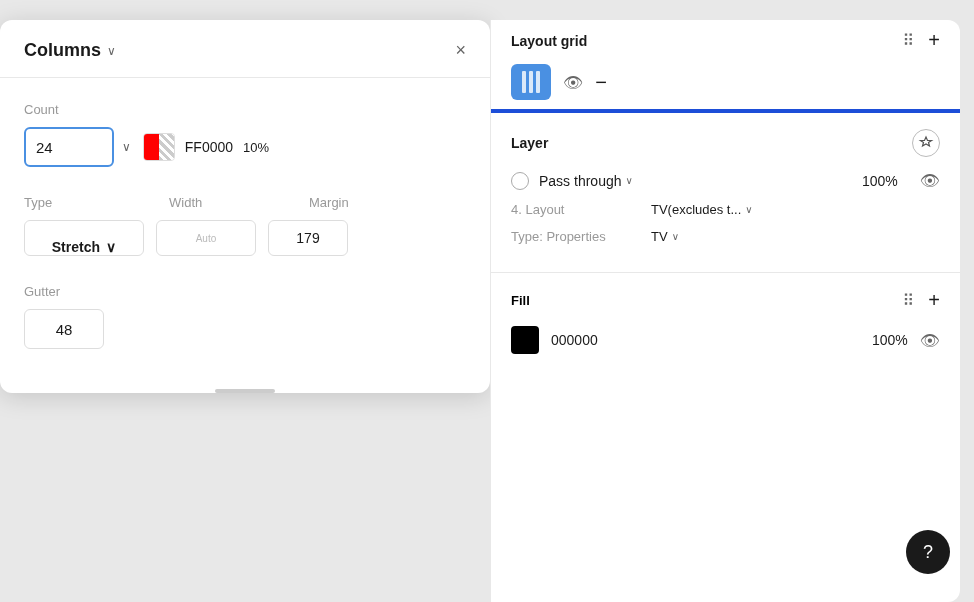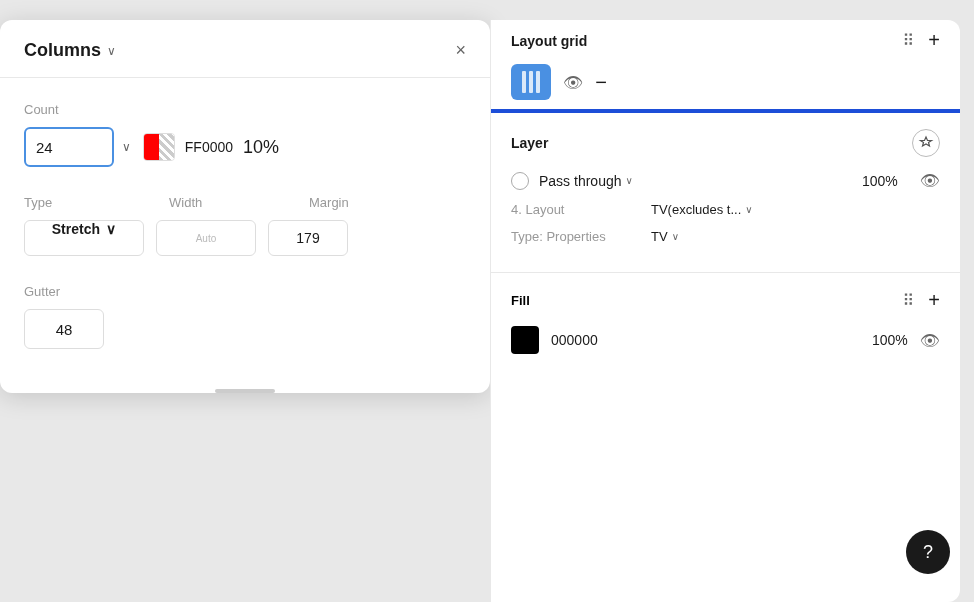--- a/index.html
+++ b/index.html
@@ -142,21 +142,21 @@
       );
     }
 
     .color-hex {
       font-size: 14px;
       color: #1a1a1a;
       font-weight: 400;
     }
 
     .color-opacity {
-      font-size: 18px;
+      font-size: 13px;
       color: #1a1a1a;
       margin-left: auto;
     }
 
     .second-row-labels {
       display: flex;
       gap: 0;
       margin-bottom: 10px;
     }
 
@@ -174,21 +174,21 @@
     .stretch-btn {
       width: 120px;
       height: 36px;
       border: 1.5px solid #ddd;
       border-radius: 6px;
       background: #fff;
       font-size: 14px;
       font-weight: 600;
       color: #1a1a1a;
       display: flex;
-      align-items: flex-start;
+      align-items: flex-end;
       justify-content: center;
       gap: 6px;
       cursor: pointer;
     }
 
     .auto-input {
       width: 100px;
       height: 36px;
       border: 1.5px solid #ddd;
       border-radius: 6px;

